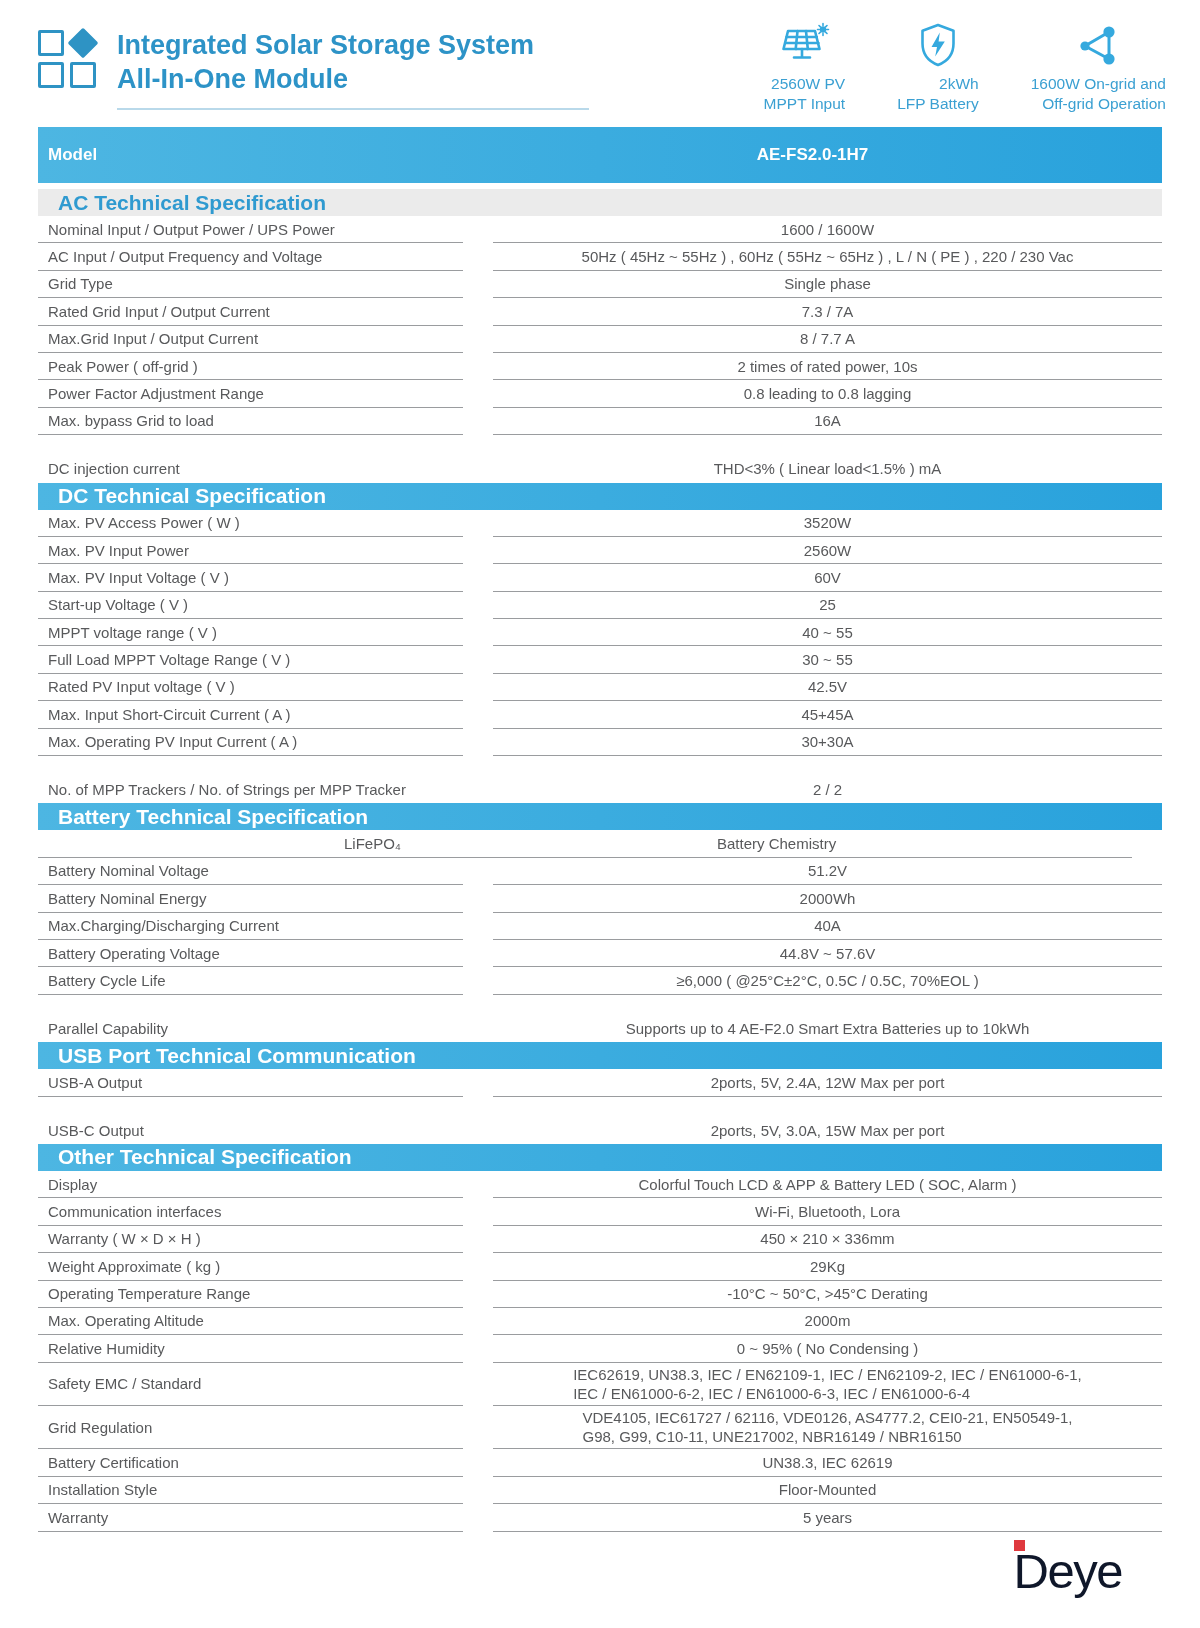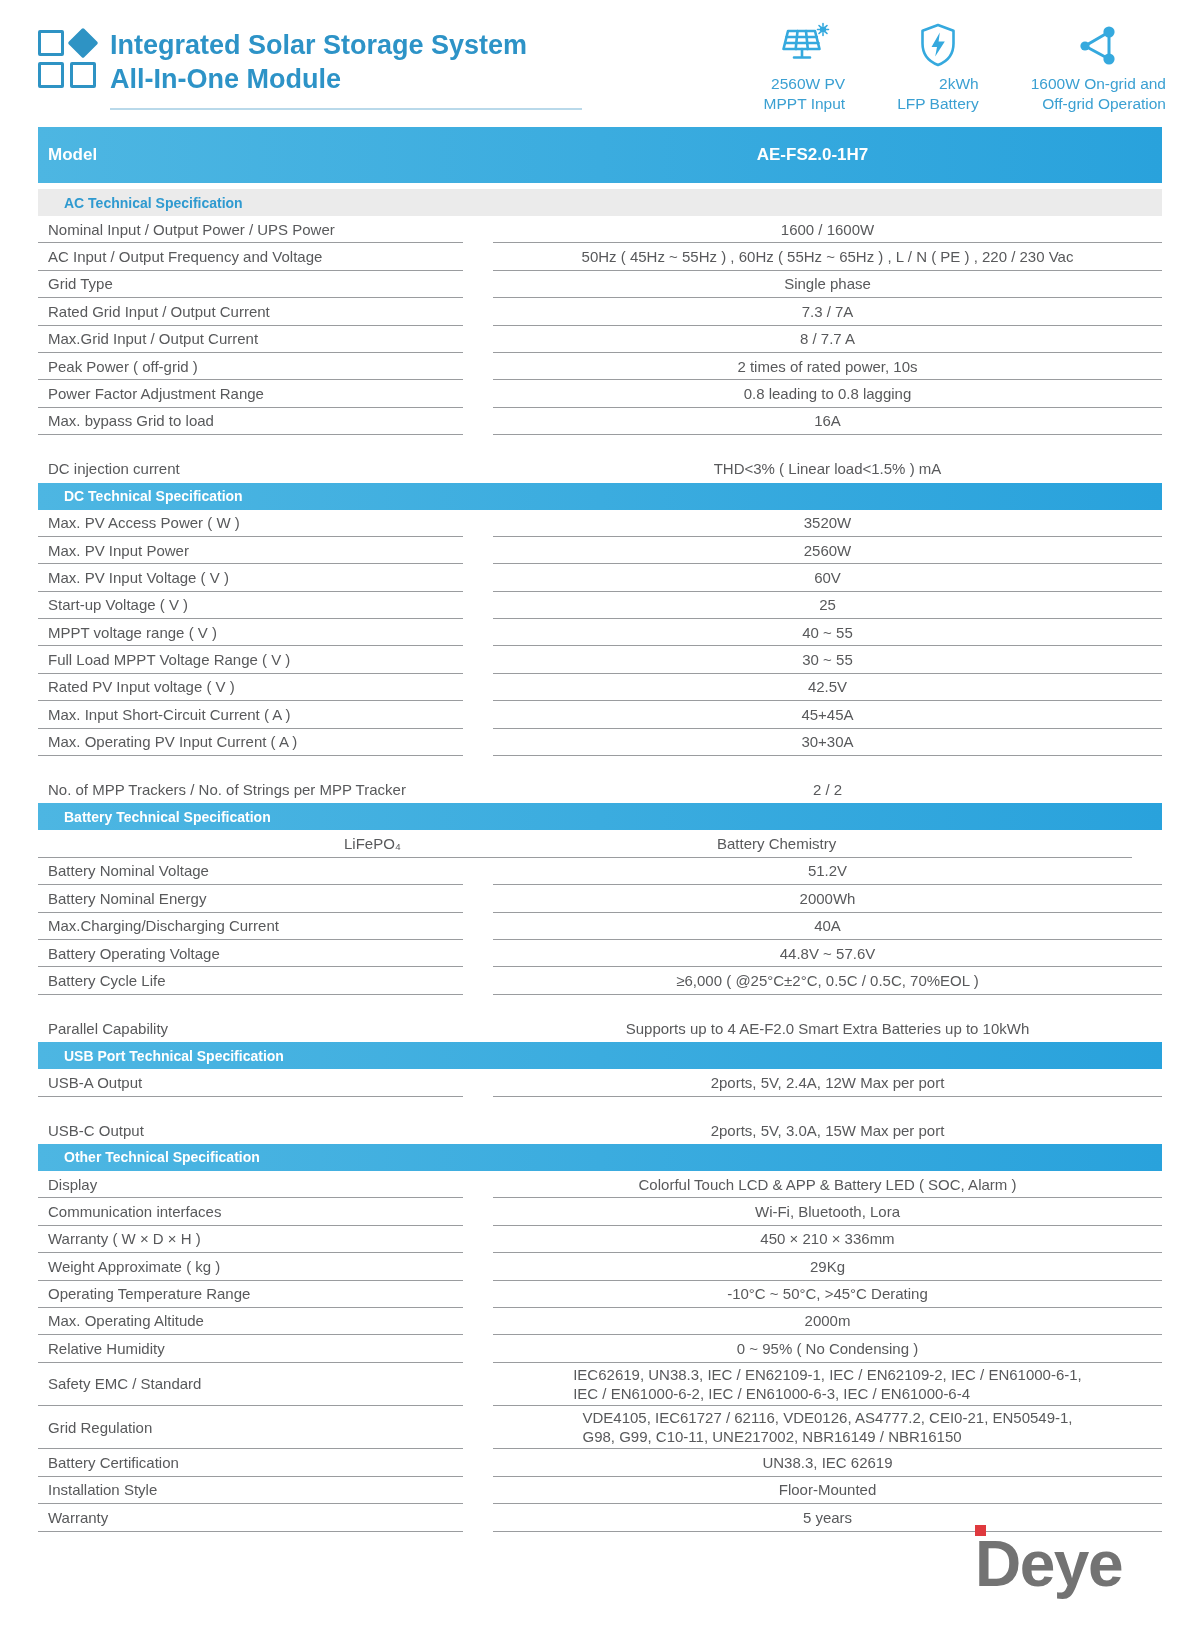--- a/index.html
+++ b/index.html
@@ -10,58 +10,58 @@
   }
   
   .header{position:relative;height:127px;}
   .brandmark{
     position:absolute;left:38px;top:30px;width:58px;height:58px;
     display:grid;grid-template-columns:1fr 1fr;grid-template-rows:1fr 1fr;gap:6px;
   }
   .brandmark .sq{border:3.5px solid #2e93c4;border-radius:2px;}
   .brandmark .diamond{background:#2e93c4;transform:rotate(45deg) scale(.84);border-radius:2px;}
   .title-block{
-    position:absolute;left:110px;top:28px;width:472px;
+    position:absolute;left:117px;top:28px;width:472px;
     color:#2d93c7;font-weight:bold;font-size:27px;line-height:1.26;
     padding-bottom:12px;border-bottom:2px solid #b9d9ea;
   }
   .badges{position:absolute;top:20px;right:34px;display:flex;align-items:flex-start;}
   .badge{text-align:right;margin-left:52px;}
   .badge .icon-box{height:48px;display:flex;align-items:flex-end;justify-content:center;}
   .badge .caption{
     margin-top:6px;color:#3ba0d2;font-size:15.5px;line-height:1.32;white-space:pre-line;
   }
   
   .spec-table{margin:0 38px;width:1124px;}
   .model-row{
     display:flex;height:56px;margin-bottom:6px;
     background:linear-gradient(to right,#4db6e2,#29a2dc);
     color:#fff;font-weight:bold;font-size:17px;
   }
   .model-label{width:425px;padding-left:10px;display:flex;align-items:center;box-sizing:border-box;}
   .model-value{flex:1;display:flex;align-items:center;justify-content:center;}
   .section-band{
-    height:27px;display:flex;align-items:center;padding-left:26px;
-    font-weight:bold;font-size:14px;box-sizing:border-box;
+    height:27px;display:flex;align-items:center;padding-left:20px;
+    font-weight:bold;font-size:21px;box-sizing:border-box;
   }
   .section-band.gray{background:#ebebeb;color:#2f9ad0;}
   .section-band.blue{background:linear-gradient(to right,#4db6e2,#29a2dc);color:#fff;}
   .spec-row{display:flex;}
   .cell{
     box-sizing:border-box;min-height:27.4px;display:flex;align-items:center;
     font-size:15px;color:#58595b;border-bottom:1.6px solid #9a9c9f;
     padding-top:2px;padding-bottom:2px;line-height:1.28;
   }
   .label-cell{width:425px;padding-left:10px;margin-right:30px;}
   .value-cell{flex:1;justify-content:center;white-space:pre-line;}
   .spec-row.no-line .cell{border-bottom:none;margin-top:20px;}
   
   .deye-logo{position:absolute;right:78px;bottom:32px;}
-  .deye-wrap{position:relative;display:inline-block;font-weight:bold;font-size:64px;
-    color:#737373;letter-spacing:-1.5px;line-height:1;}
+  .deye-wrap{position:relative;display:inline-block;font-weight:normal;font-size:49px;
+    color:#0f172a;letter-spacing:-1.5px;line-height:1;}
   .deye-dot{position:absolute;left:0px;top:-7px;width:11px;height:11px;background:#df393e;}
   svg{display:block;}
 </style>
 </head>
 <body>
 
 <div class="header">
   <div class="brandmark">
     <div class="sq"></div>
     <div class="diamond"></div>
@@ -218,21 +218,21 @@
         <div class="cell value-cell">44.8V ~ 57.6V</div>
       </div>
       <div class="spec-row">
         <div class="cell label-cell">Battery Cycle Life</div>
         <div class="cell value-cell">≥6,000 ( @25°C±2°C, 0.5C / 0.5C, 70%EOL )</div>
       </div>
       <div class="spec-row no-line">
         <div class="cell label-cell">Parallel Capability</div>
         <div class="cell value-cell">Supports up to 4 AE-F2.0 Smart Extra Batteries up to 10kWh</div>
       </div>
-      <div class="section-band blue">USB Port Technical Specification</div>
+      <div class="section-band blue">USB Port Technical Communication</div>
       <div class="spec-row">
         <div class="cell label-cell">USB-A Output</div>
         <div class="cell value-cell">2ports, 5V, 2.4A, 12W Max per port</div>
       </div>
       <div class="spec-row no-line">
         <div class="cell label-cell">USB-C Output</div>
         <div class="cell value-cell">2ports, 5V, 3.0A, 15W Max per port</div>
       </div>
       <div class="section-band blue">Other Technical Specification</div>
       <div class="spec-row">

